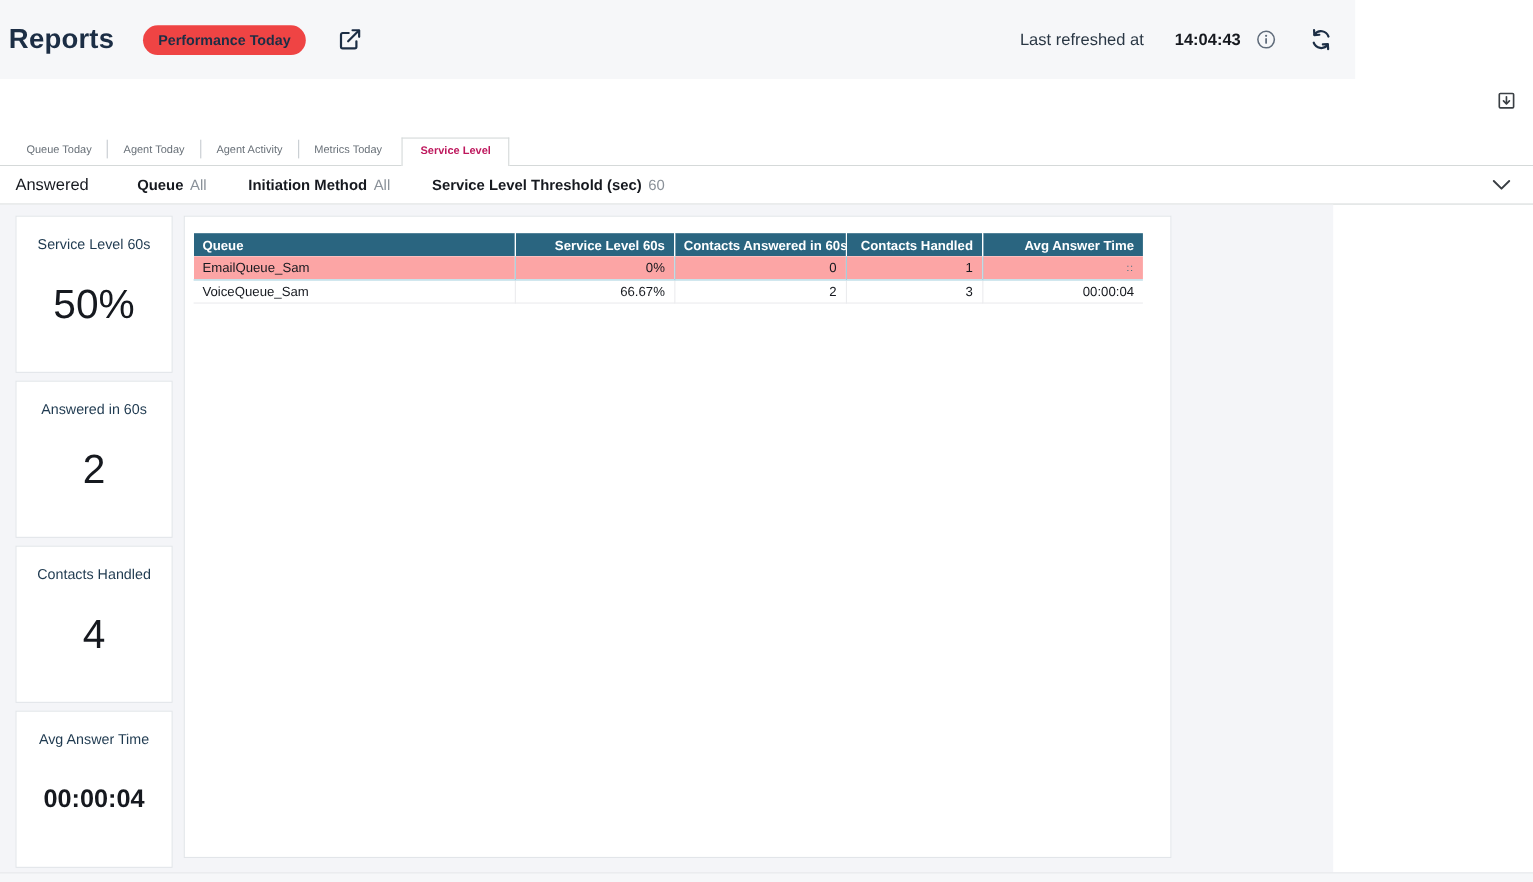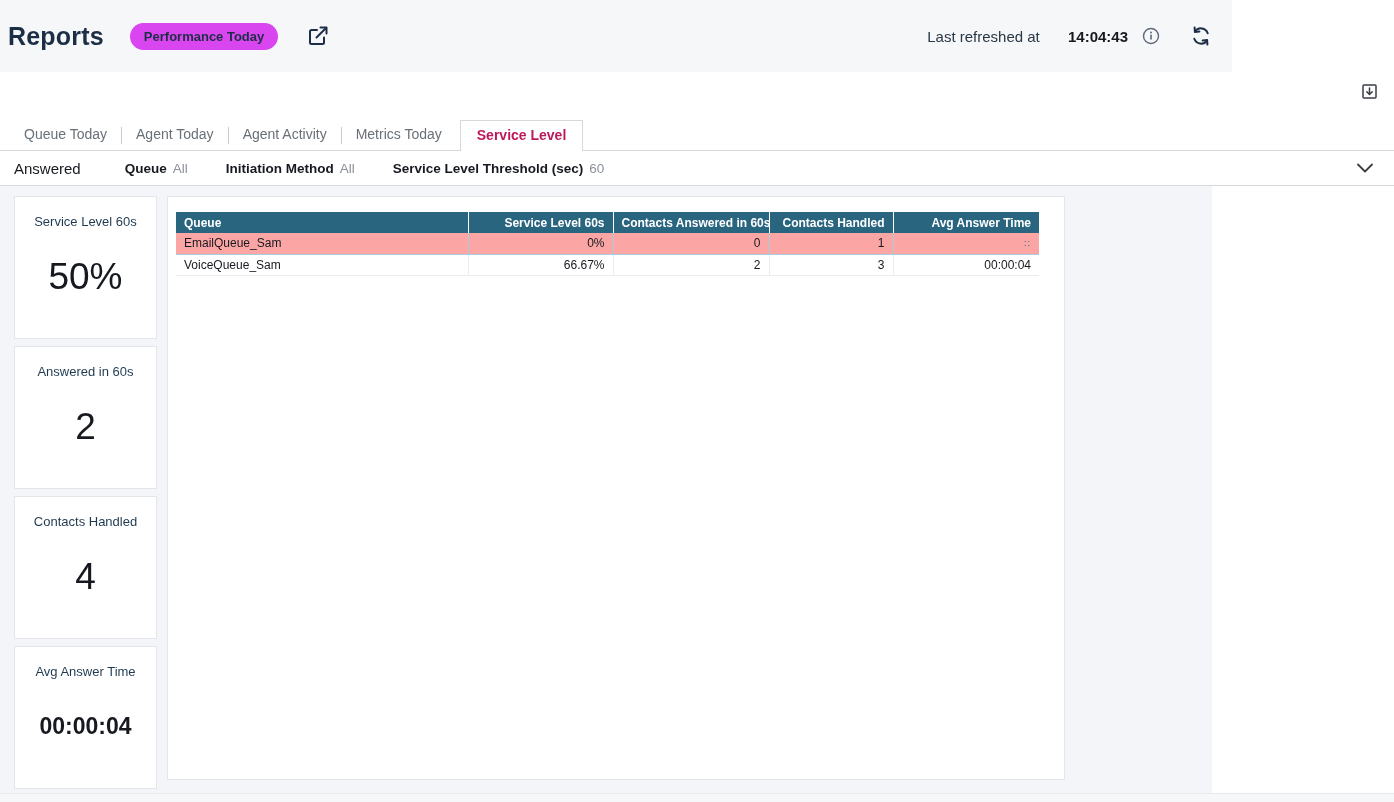--- a/index.html
+++ b/index.html
@@ -14,21 +14,21 @@
   
   .top-bar {
     position:absolute; top:0; left:0; width:1232px; height:72px;
     background:#f6f7f9;
     display:flex; align-items:center;
     padding:0 20px 0 8px;
   }
   .app-title { font-size:25px; font-weight:bold; color:#1c2e45; letter-spacing:.2px; }
   .badge {
     margin-left:26px;
-    background:#d946ef; color:#1c2e45;
+    background:#ef4444; color:#1c2e45;
     font-size:13px; font-weight:bold;
     padding:6px 14px; border-radius:14px;
     white-space:nowrap;
   }
   .hdr-icon { display:inline-flex; align-items:center; justify-content:center; cursor:pointer; }
   .ext-link { margin-left:28px; }
   .top-right { margin-left:auto; display:flex; align-items:center; gap:14px; }
   .refreshed { font-size:15px; color:#2a3744; }
   .refreshed b { color:#16191f;margin-left:24px; }
   .refresh-btn { margin-left:16px; }
@@ -36,21 +36,21 @@
   .panel { position:absolute; top:72px; left:0; width:1394px; height:730px; background:#ffffff; }
   .download-btn { position:absolute; top:11px; right:16px; }
   
   .tabs {
     position:absolute; top:50px; left:0; width:1394px; height:29px;
     border-bottom:1px solid #d5d9d9;
     display:flex; align-items:flex-end;
     padding-left:24px;
   }
   .tab {
-    font-size:14px; color:#687078;
+    font-size:10px; color:#687078;
     padding:5px 0 8px 0;
     cursor:pointer; white-space:nowrap;
   }
   .tab-divider { width:1px; height:17px; background:#c6cbd0; margin:0 14px 6px 14px; }
   .tab.active {
     font-weight:bold; color:#be185d;
     background:#ffffff;
     border:1px solid #d5d9d9; border-bottom:none;
     padding:6px 16px 8px 16px;
     margin-left:18px; margin-bottom:-1px;

